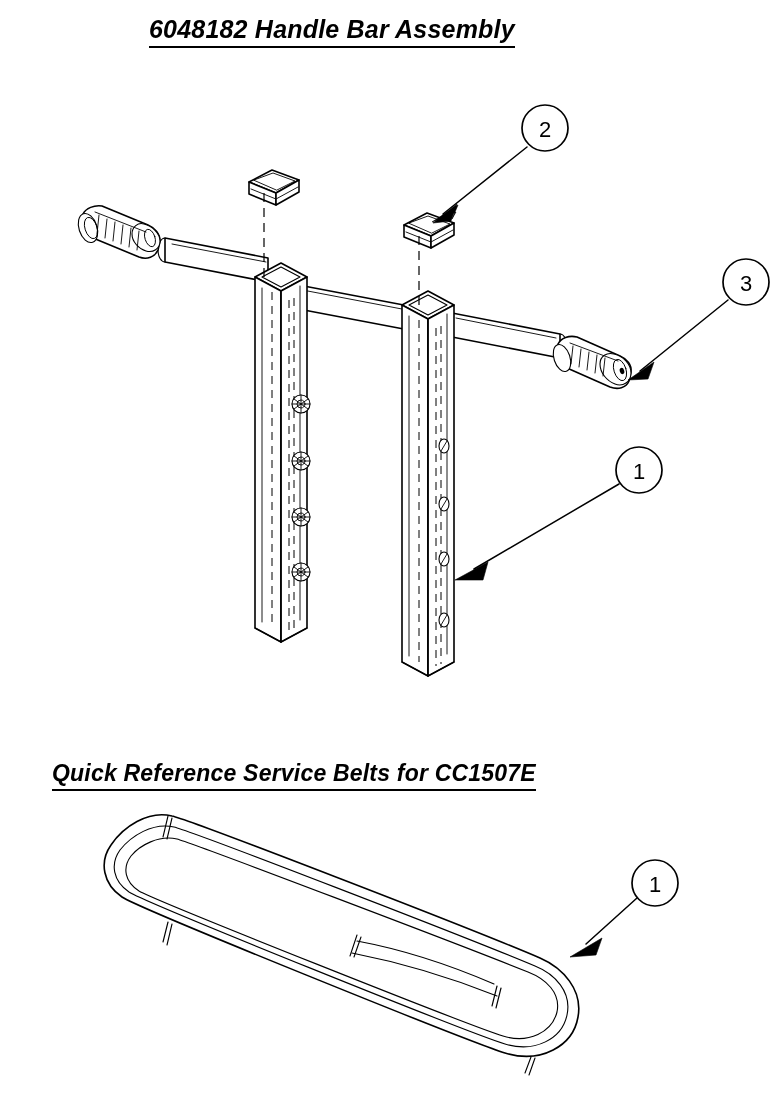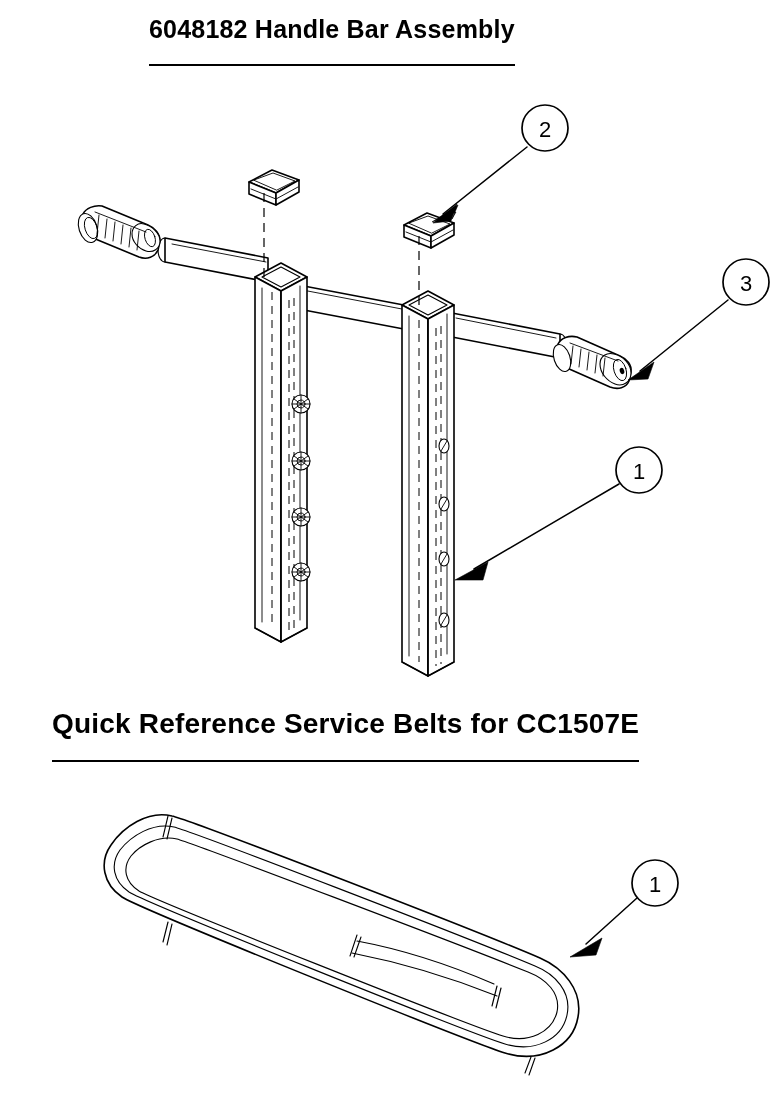--- a/index.html
+++ b/index.html
@@ -25,31 +25,32 @@
   .title {
     position: absolute;
     font-weight: bold;
     color: #000;
     white-space: nowrap;
     letter-spacing: 0.2px;
   }
   .title .txt {
     display: inline-block;
     border-bottom: 2.5px solid #000;
-    padding-bottom: 20px;
+    padding-bottom: 2px;
+    font-style: italic;
   }
   #title-assembly {
     left: 149px;
     top: 15px;
     font-size: 25px;
   }
   #title-belts {
     left: 52px;
-    top: 708px;
-    font-size: 28px;
+    top: 760px;
+    font-size: 23px;
   }
   svg.diagram {
     position: absolute;
     left: 0;
     top: 0;
     width: 781px;
     height: 1109px;
     overflow: visible;
   }
   .ln {

